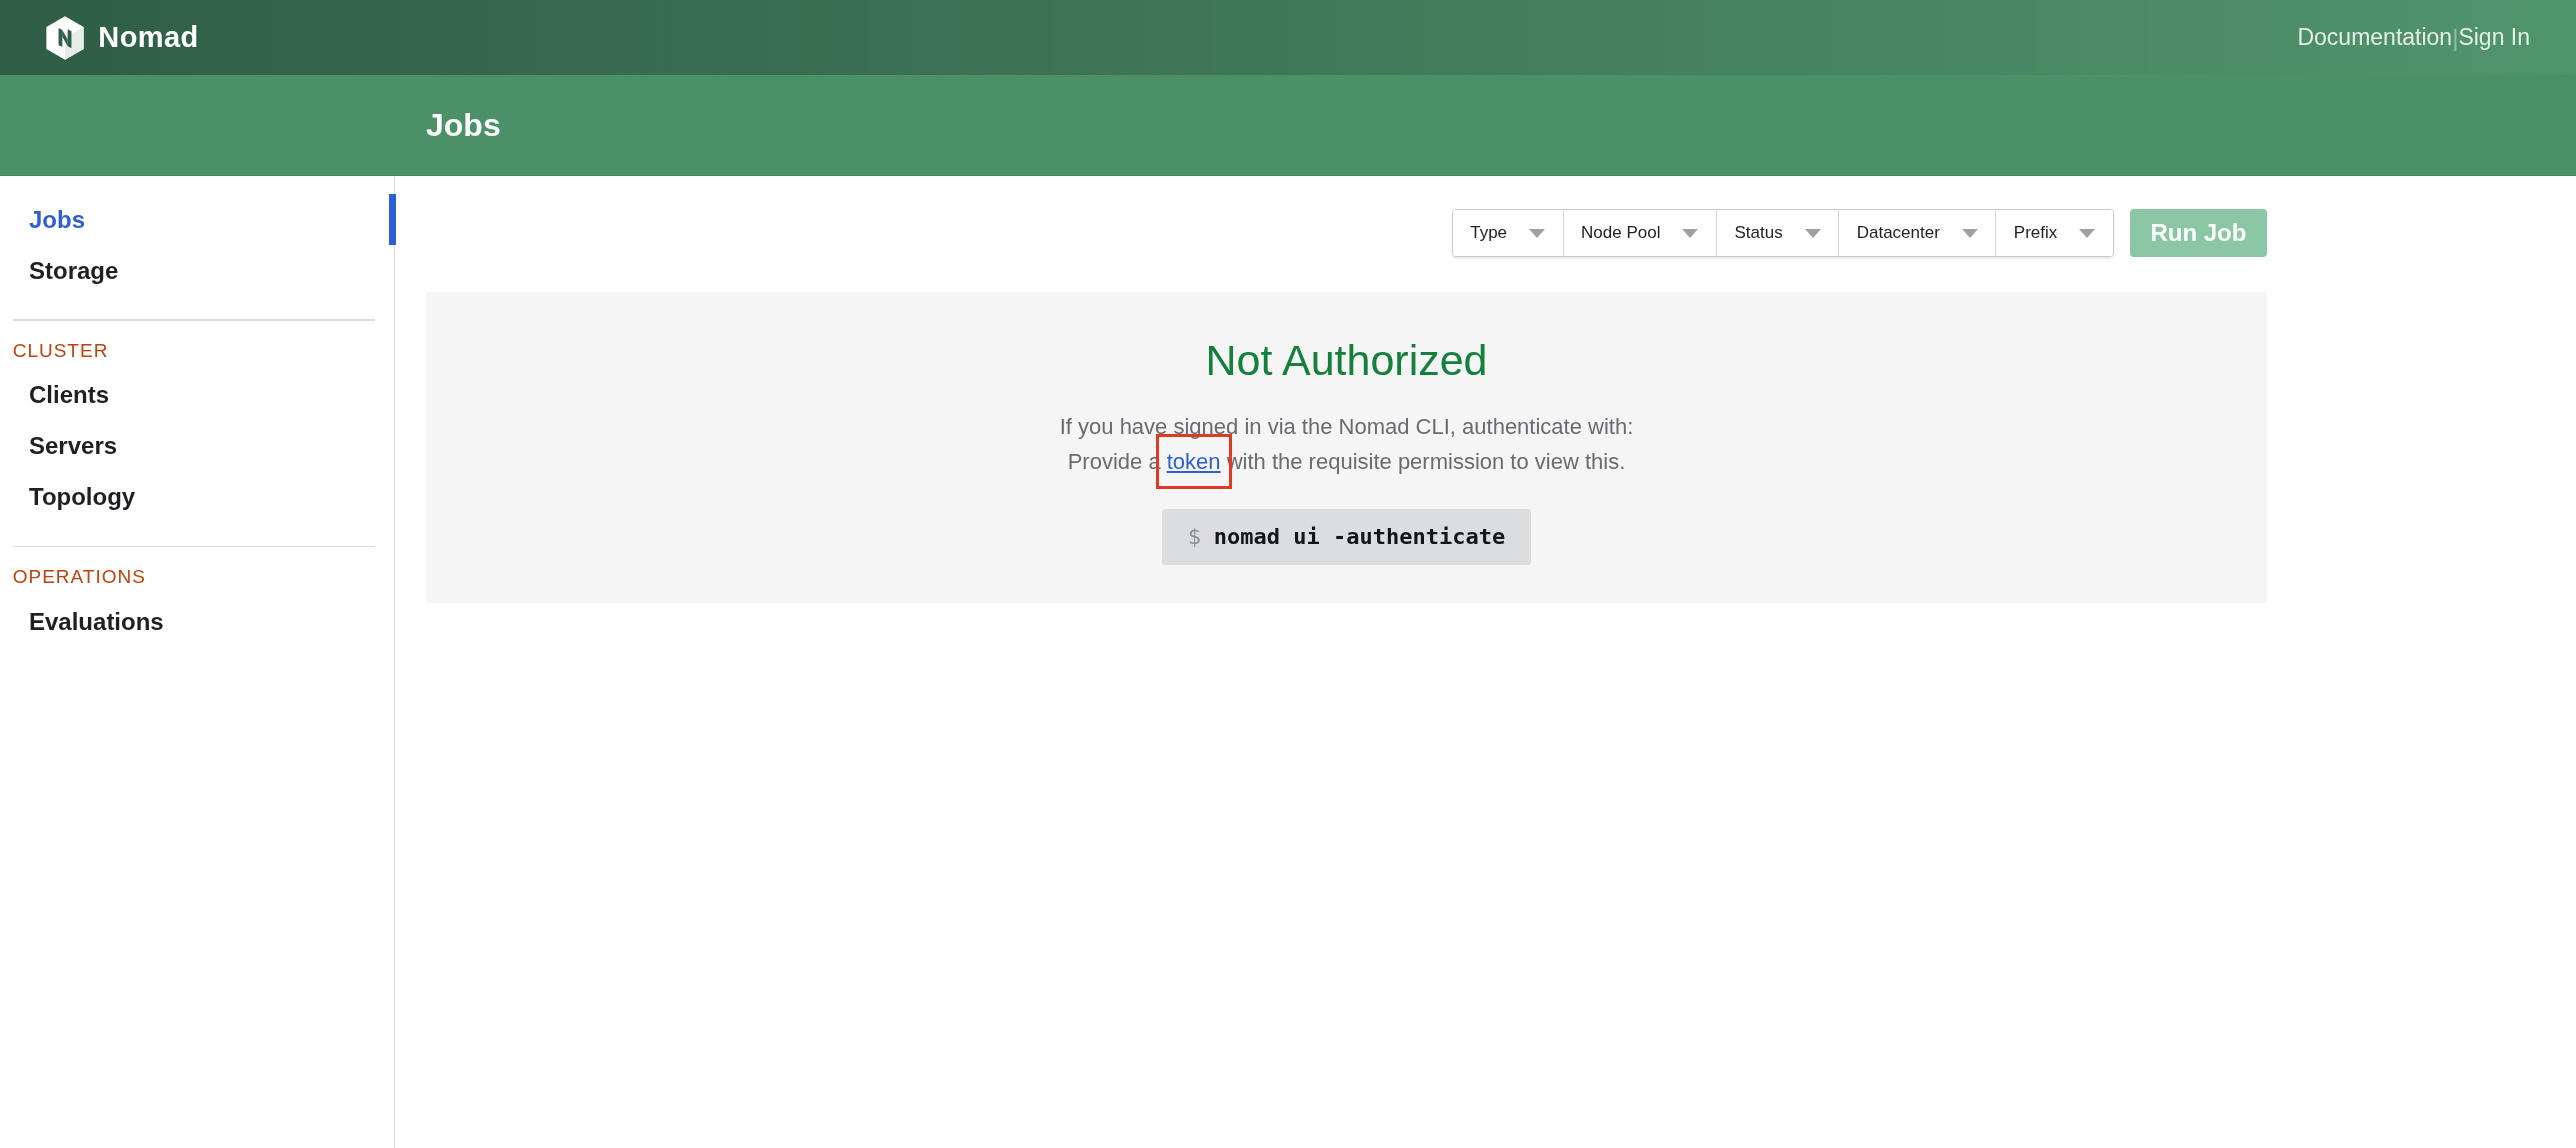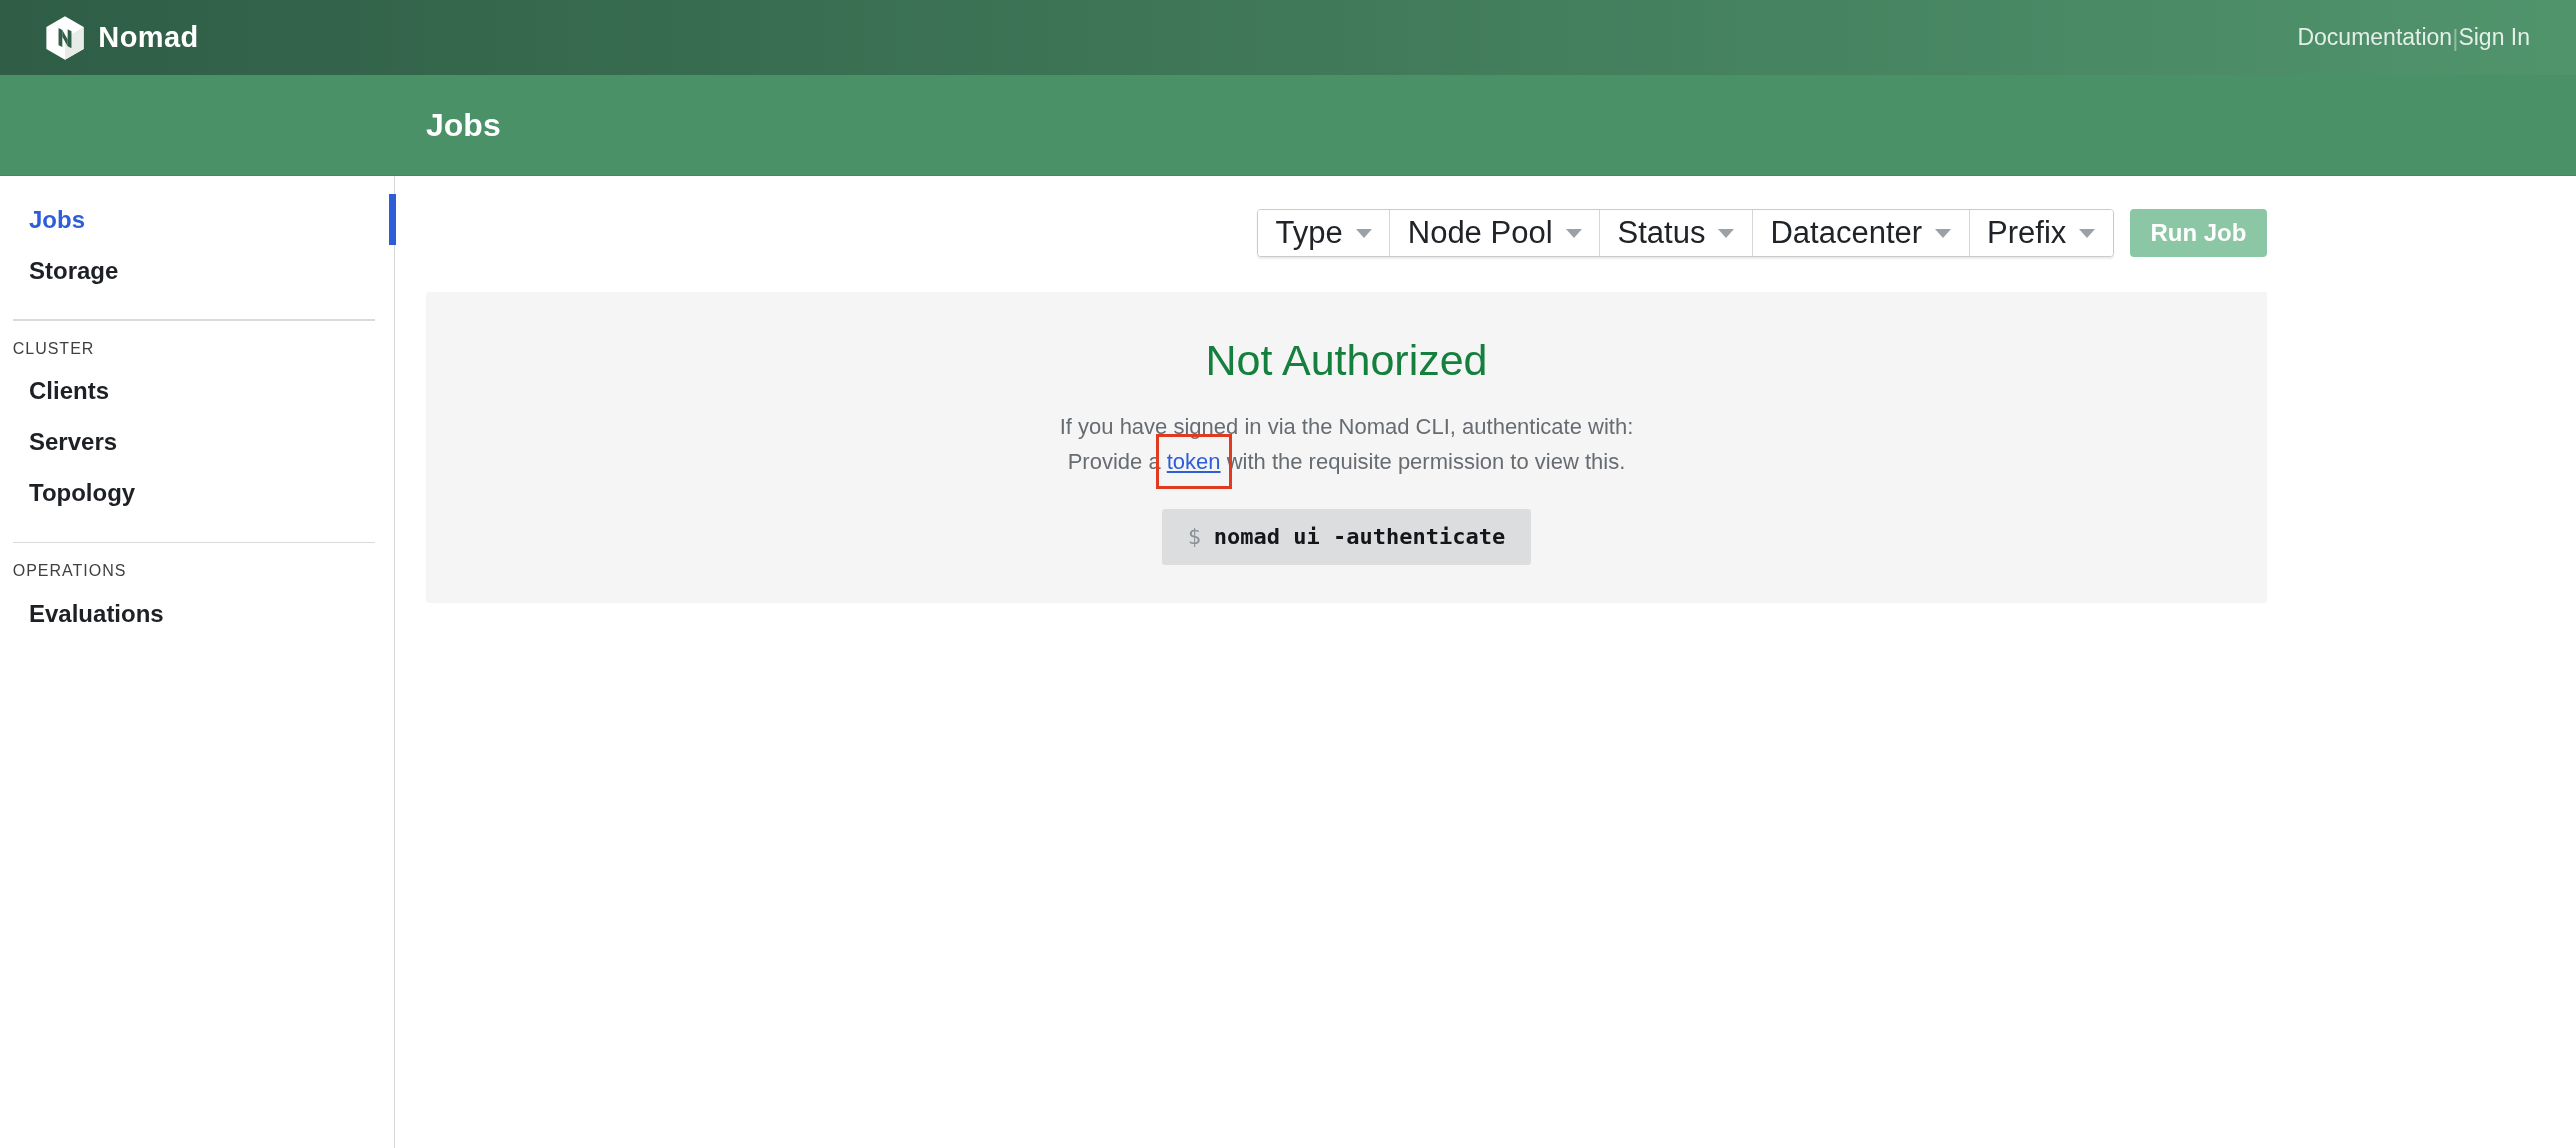--- a/index.html
+++ b/index.html
@@ -100,23 +100,23 @@
     height: 51px;
     background: #2e5dd8;
   }
   .nav-divider {
     height: 1.6px;
     background: #d8dadd;
     margin: 23px 19px 19px 12.7px;
   }
   .section-label {
     padding-left: 12.7px;
-    font-size: 16px;
+    font-size: 19px;
     letter-spacing: 1px;
-    color: #404040;
+    color: #c2410c;
     margin-bottom: 8px;
   }
 
   
   .main {
     flex: 1 1 auto;
     position: relative;
   }
   .toolbar {
     position: absolute;
@@ -132,23 +132,23 @@
     height: 48px;
     background: #ffffff;
     border: 1.6px solid #c8cacc;
     border-radius: 4px;
     box-shadow: 0 1.6px 1.6px rgba(0,0,0,0.08);
     overflow: hidden;
   }
   .dropdown {
     display: flex;
     align-items: center;
-    gap: 13px;
+    gap: 22px;
     padding: 0 17.5px;
-    font-size: 31px;
+    font-size: 17px;
     color: #202327;
     background: #ffffff;
     border: none;
     border-right: 1.6px solid #d4d6d8;
     font-family: "Liberation Sans", sans-serif;
     cursor: pointer;
   }
   .dropdown:last-child { border-right: none; }
   .caret {
     width: 0;

